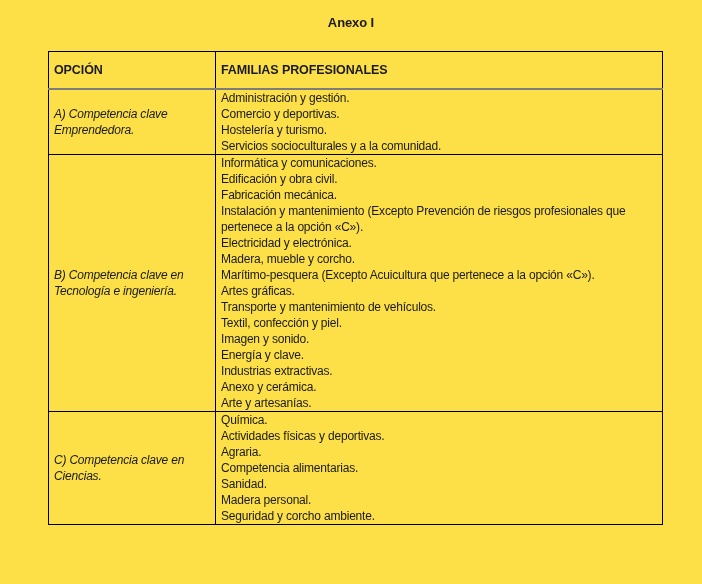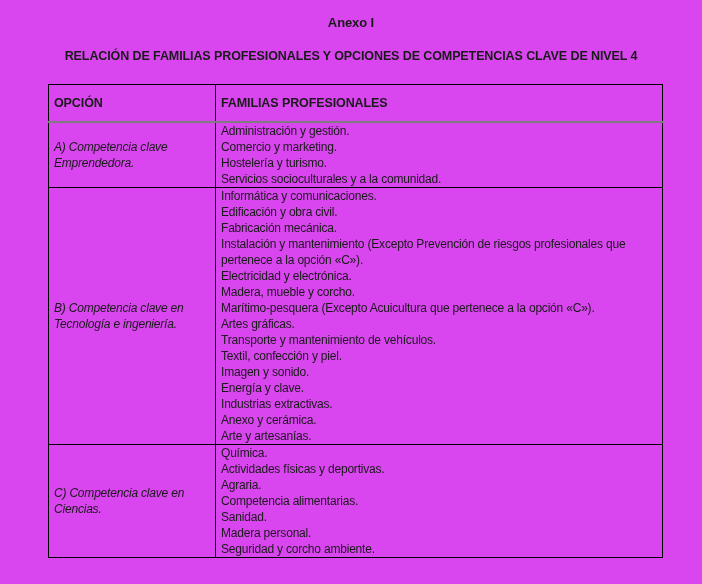--- a/index.html
+++ b/index.html
@@ -2,21 +2,21 @@
 <html><head>
 <meta charset="utf-8">
 <style>
   * { margin: 0; padding: 0; box-sizing: border-box; }
   html, body {
     width: 702px; height: 584px;
     background: #ffffff;
     font-family: "Liberation Sans", "DejaVu Sans", sans-serif;
     color: #1a1a1a;
   }
-  .page { width: 702px; height: 584px; background: #d946ef; overflow: hidden; }
+  .page { width: 702px; height: 584px; background: #fde047; overflow: hidden; }
 
   .annex-title {
     margin-top: 15px;
     text-align: center;
     font-size: 13px;
     font-weight: bold;
     letter-spacing: -0.1px;
     line-height: 16px;
   }
   .doc-heading {
@@ -62,21 +62,20 @@
   }
   td.option-cell .line { white-space: normal; font-style: italic; }
 </style>
 </head>
 <body>
 
 <div class="page">
 
   <div class="annex-title">Anexo I</div>
 
-  <div class="doc-heading">RELACIÓN DE FAMILIAS PROFESIONALES Y OPCIONES DE COMPETENCIAS CLAVE DE NIVEL 4</div>
 
   <div class="table-wrap">
     <table class="options-table">
       <colgroup>
         <col class="c1">
         <col class="c2">
       </colgroup>
       <thead>
         <tr>
           <th>OPCIÓN</th>
@@ -84,21 +83,21 @@
         </tr>
       </thead>
       <tbody>
           <tr>
             <td class="option-cell">
               <div class="line">A) Competencia clave</div>
               <div class="line">Emprendedora.</div>
             </td>
             <td class="familias-cell">
               <div class="line">Administración y gestión.</div>
-              <div class="line">Comercio y marketing.</div>
+              <div class="line">Comercio y deportivas.</div>
               <div class="line">Hostelería y turismo.</div>
               <div class="line">Servicios socioculturales y a la comunidad.</div>
             </td>
           </tr>
           <tr>
             <td class="option-cell">
               <div class="line">B) Competencia clave en</div>
               <div class="line">Tecnología e ingeniería.</div>
             </td>
             <td class="familias-cell">

